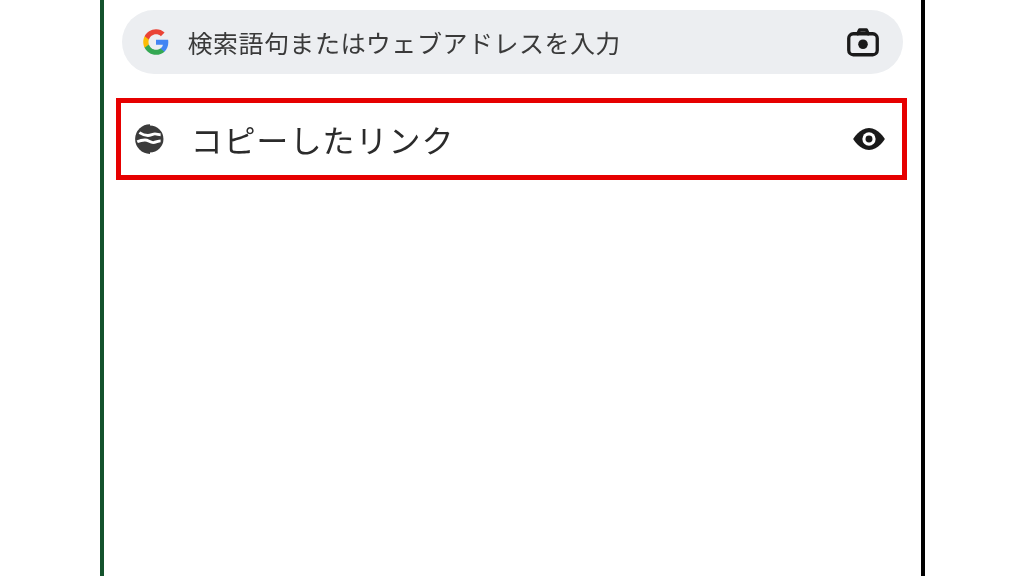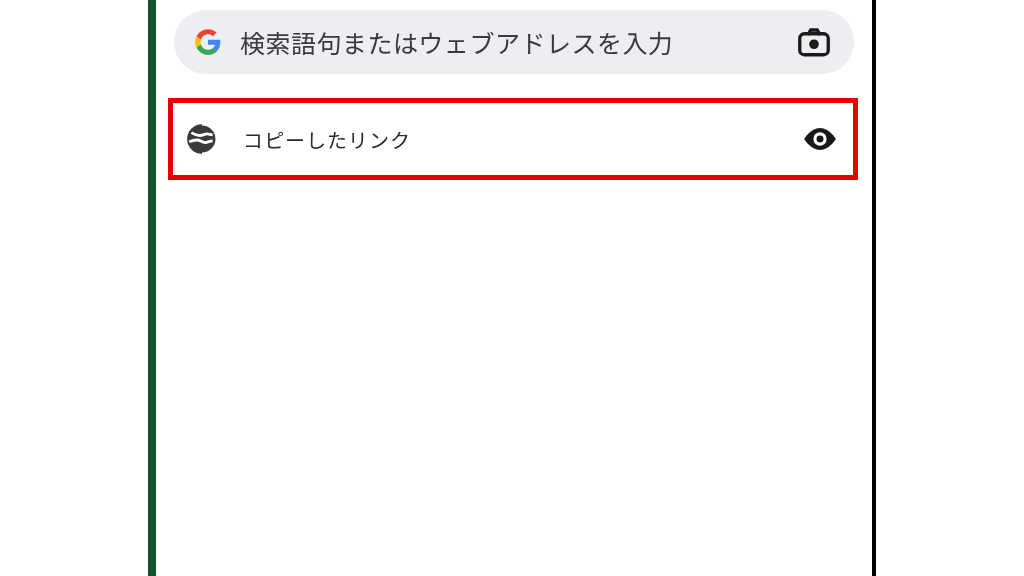--- a/index.html
+++ b/index.html
@@ -9,23 +9,23 @@
     }
     body {
       width: 1024px;
       height: 576px;
       background: #ffffff;
       font-family: -apple-system, BlinkMacSystemFont, "Segoe UI", Roboto, "Noto Sans JP", sans-serif;
       display: flex;
       justify-content: center;
     }
     .phone-frame {
-      width: 728px;
+      width: 825px;
       height: 100%;
-      border-left: 8px solid #14532d;
+      border-left: 4px solid #14532d;
       border-right: 4px solid #000;
       background: #fff;
       padding: 10px 0 8px 0;
     }
     .search-bar {
       margin: 0 18px 24px 18px;
       height: 64px;
       background: #eceef1;
       border-radius: 32px;
       display: flex;
@@ -80,21 +80,21 @@
       gap: 24px;
       cursor: pointer;
     }
     .globe-icon {
       width: 34px;
       height: 34px;
       flex-shrink: 0;
     }
     .suggestion-label {
       flex: 1;
-      font-size: 20px;
+      font-size: 32px;
       color: #2b2b2b;
       letter-spacing: 1px;
     }
     .eye-icon {
       width: 38px;
       height: 38px;
       flex-shrink: 0;
       cursor: pointer;
     }
   </style>

